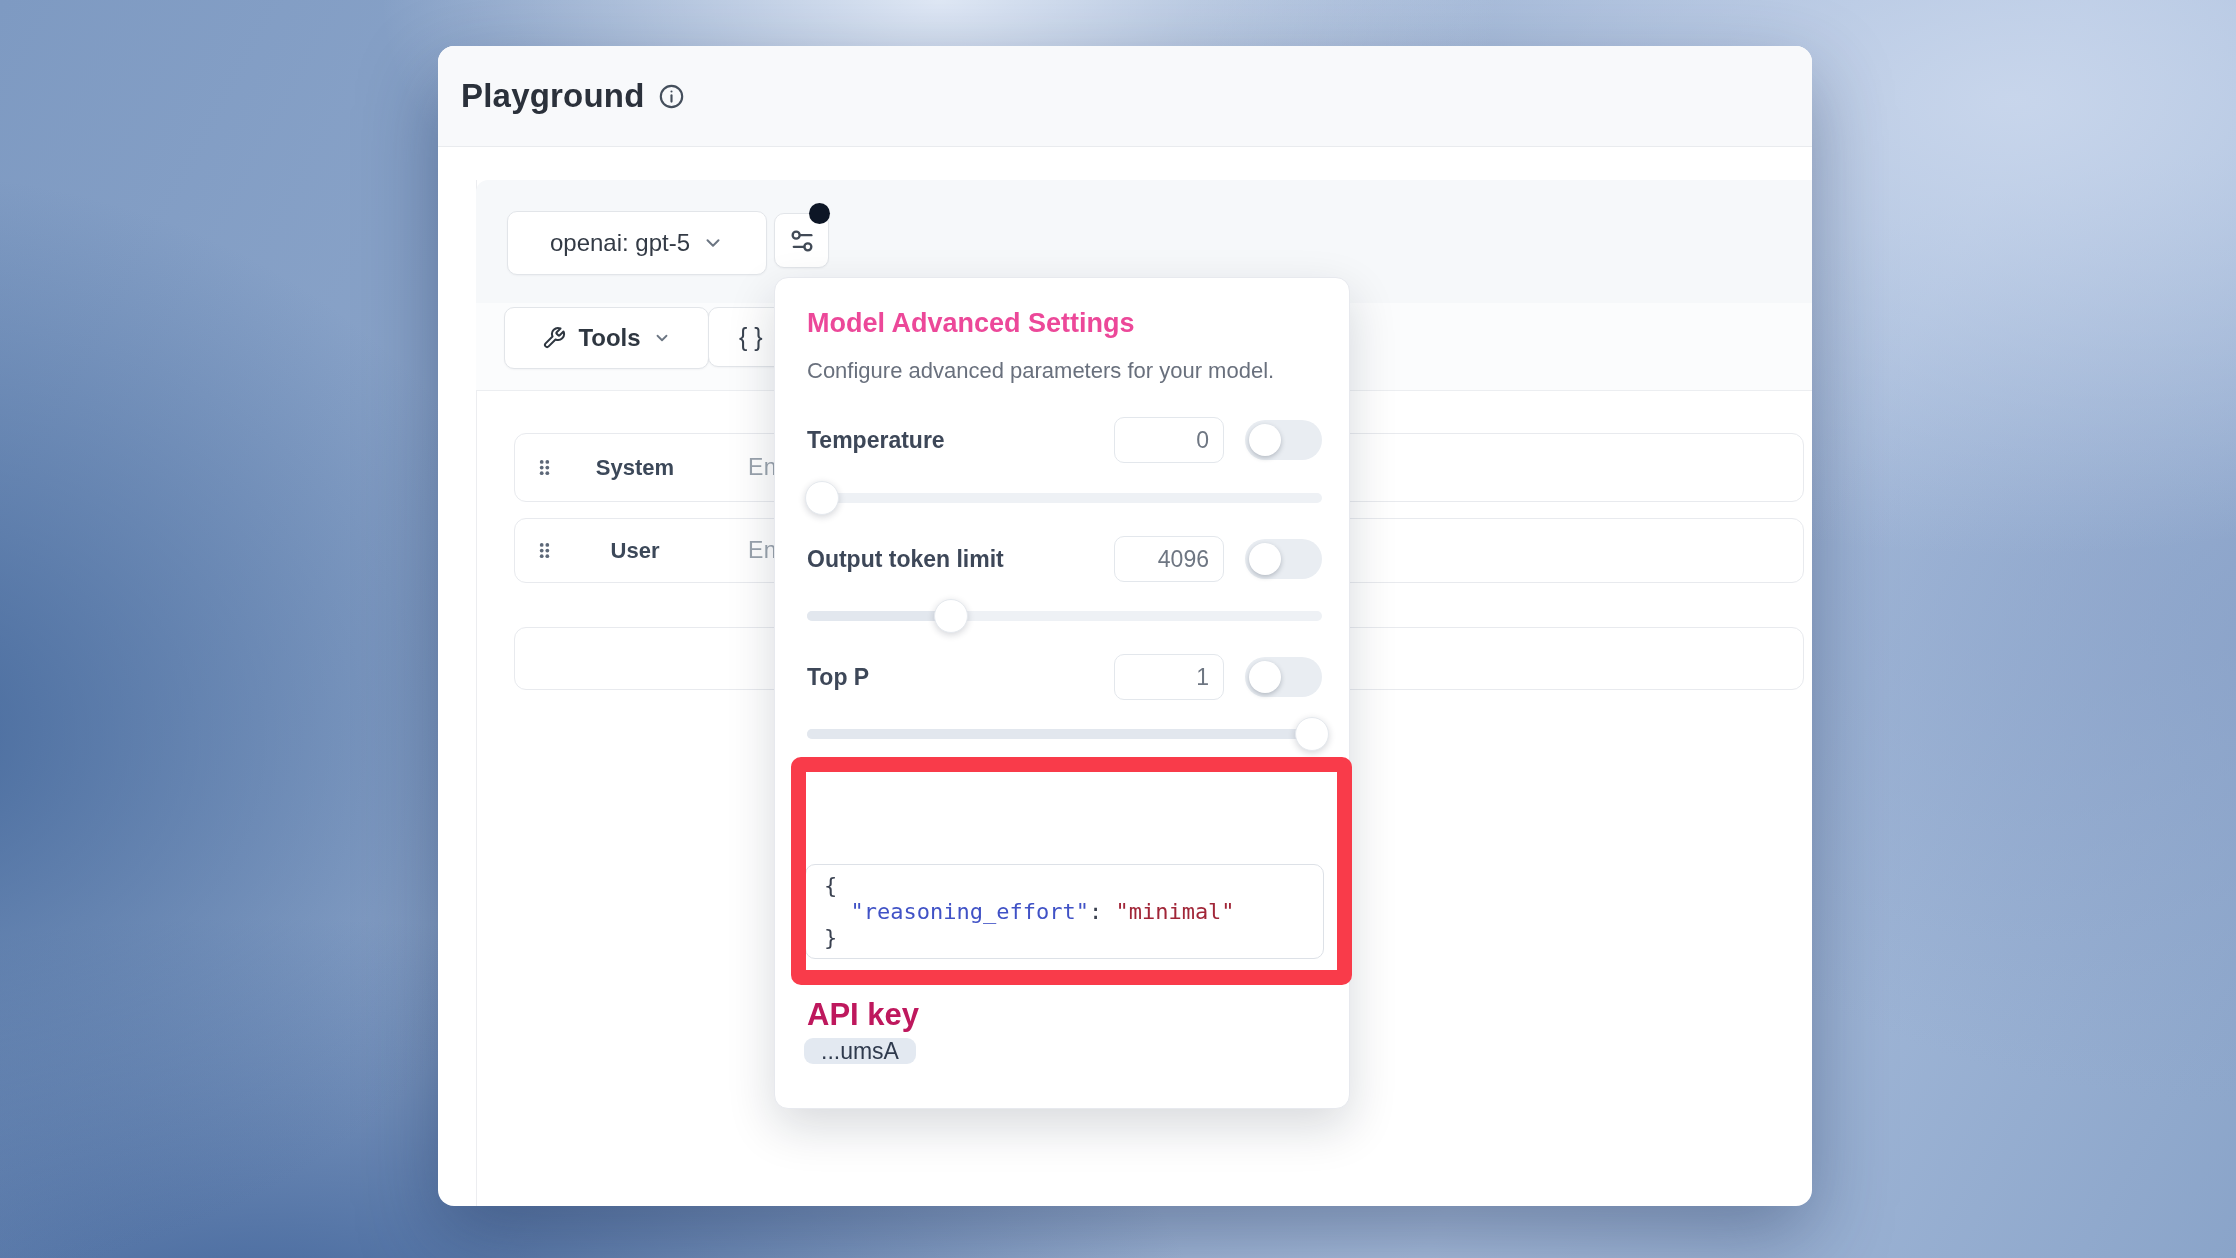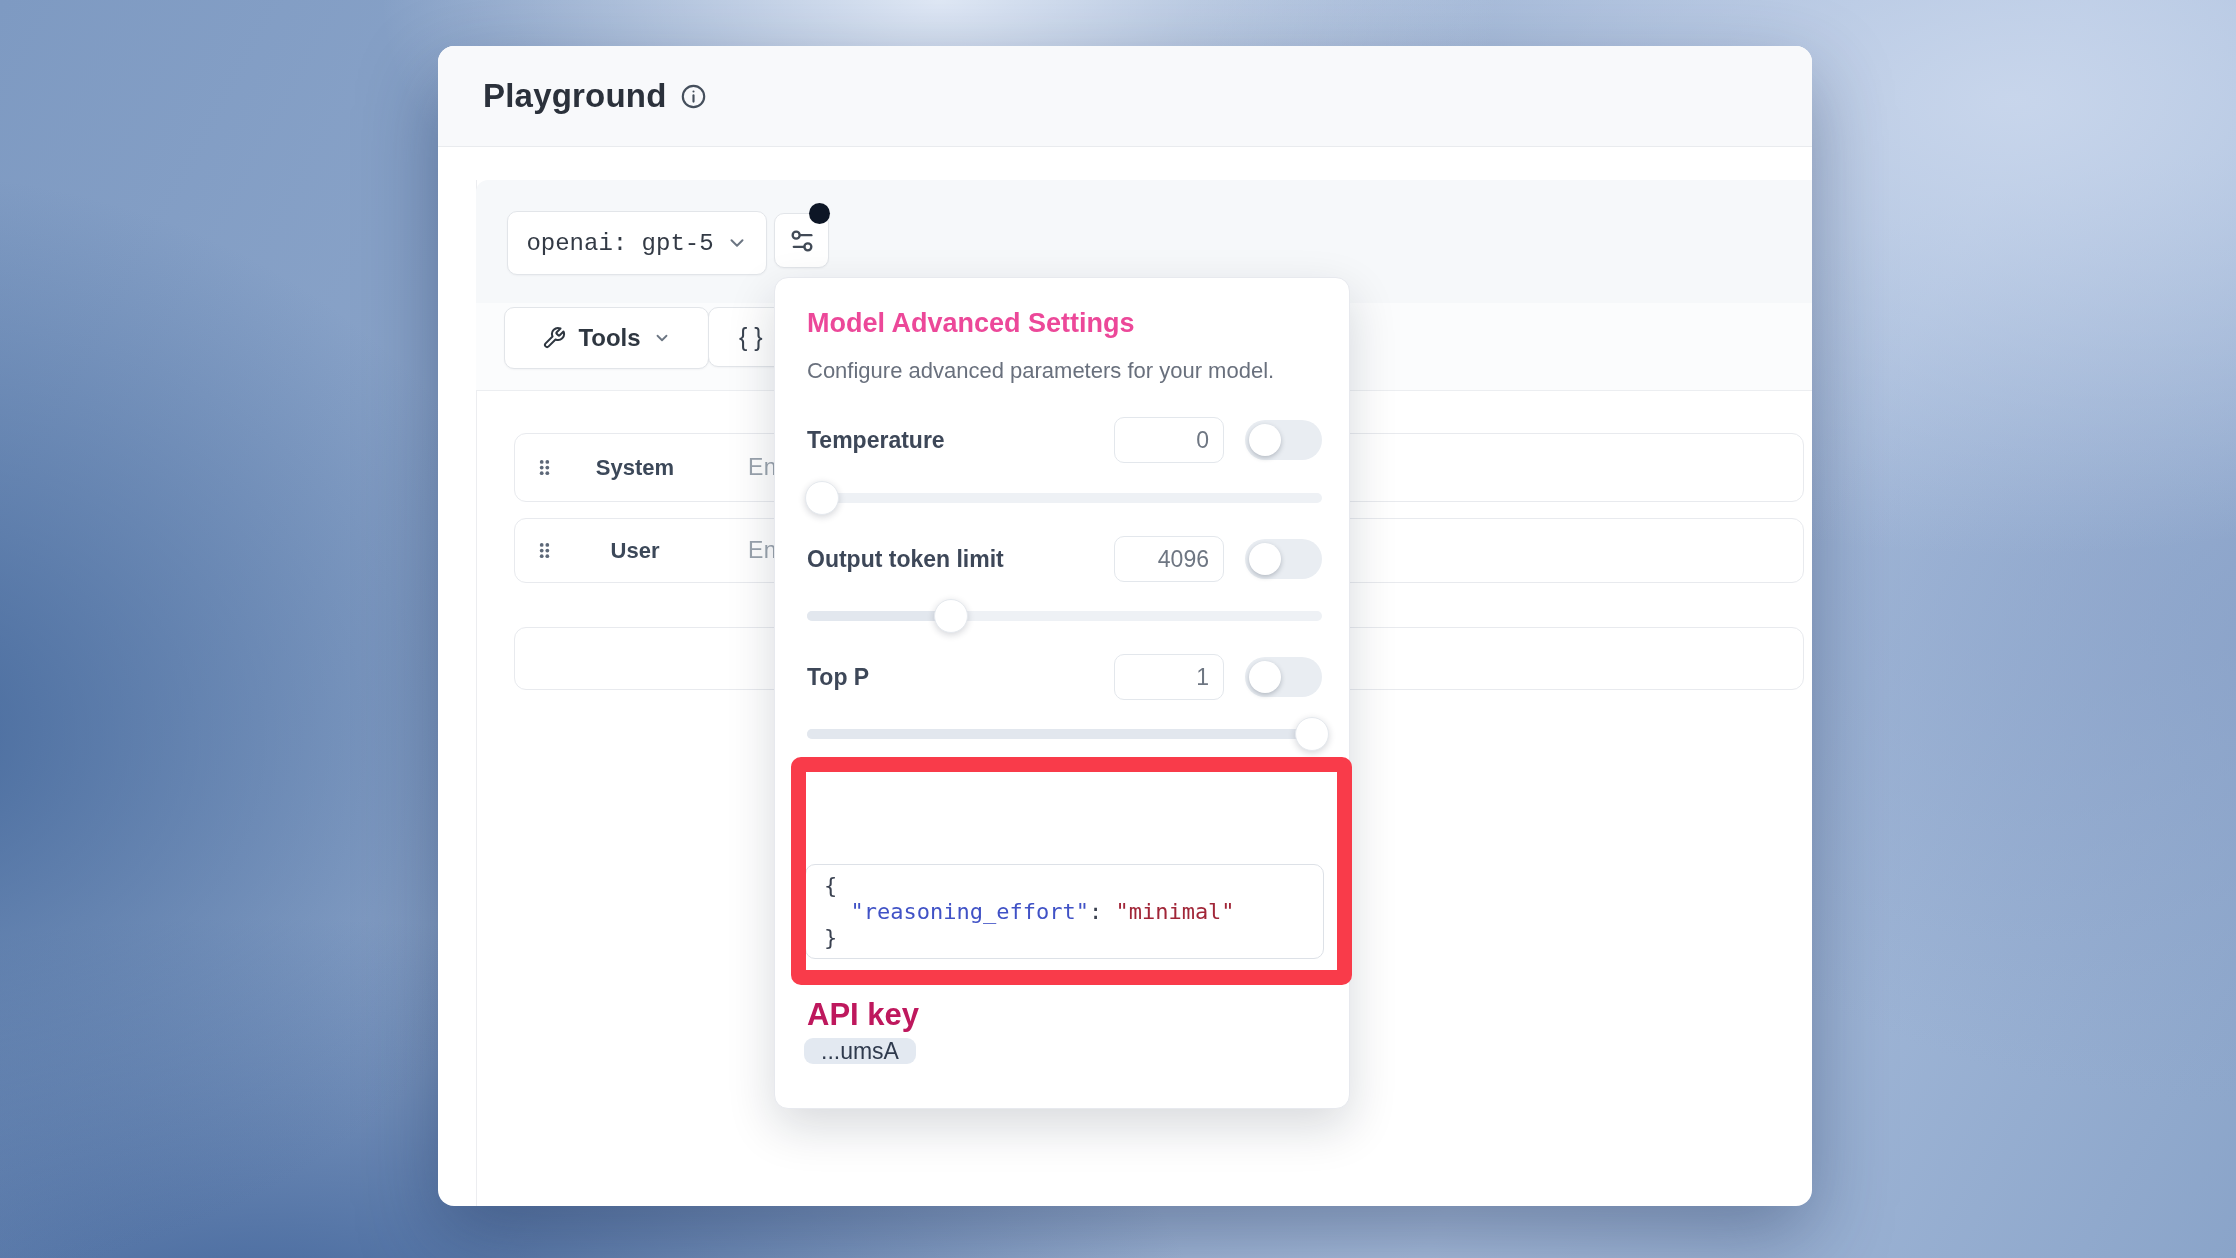--- a/index.html
+++ b/index.html
@@ -10,32 +10,32 @@
       radial-gradient(1300px 700px at 90% 8%, rgba(203,216,237,.9), rgba(203,216,237,0) 65%),
       radial-gradient(1100px 900px at -5% 58%, rgba(64,100,152,.9), rgba(64,100,152,0) 62%),
       radial-gradient(1500px 650px at 12% 105%, rgba(56,92,148,.85), rgba(56,92,148,0) 62%),
       radial-gradient(1300px 800px at 103% 50%, rgba(136,160,199,.75), rgba(136,160,199,0) 60%),
       linear-gradient(118deg,#7e9ac2 0%,#93abce 42%,#a9bedd 72%,#8aa4c9 100%);}
   .card{position:absolute;left:438px;top:46px;width:1374px;height:1160px;background:#fff;
     border-radius:16px;box-shadow:0 30px 80px rgba(18,38,76,.38);overflow:hidden;}
   .dots{background-image:radial-gradient(circle,#dde2e9 1.6px,transparent 1.7px);
     background-size:13px 13px;}
   .card-header{position:absolute;left:0;top:0;right:0;height:100px;background:#f8f9fb;
-    border-bottom:1px solid #e9ebee;display:flex;align-items:center;padding-left:45px;gap:13px;}
+    border-bottom:1px solid #e9ebee;display:flex;align-items:center;padding-left:23px;gap:13px;}
   .page-title{font-size:33px;font-weight:700;color:#2b313b;letter-spacing:.2px;}
   .icon{display:inline-flex;align-items:center;justify-content:center;}
   .gutter-line{position:absolute;left:38px;top:134px;bottom:0;width:1px;background:#ecedf0;}
   .model-band{position:absolute;left:38px;top:134px;right:0;height:123px;background:#f6f8fa;
     border-bottom:1px solid #e9ebee;border-top-left-radius:12px;}
   .tools-band{position:absolute;left:38px;top:257px;right:0;height:87px;background:#fbfcfd;
     border-bottom:1px solid #eceef1;}
   .btn{position:absolute;background:#fff;border:1px solid #e2e5e9;border-radius:10px;
     display:flex;align-items:center;justify-content:center;gap:12px;
     box-shadow:0 1px 2px rgba(20,30,50,.04);cursor:pointer;}
-  .model-btn{left:69px;top:165px;width:258px;height:62px;font-size:24px;color:#333a45;font-weight:500;font-family:Liberation Mono, monospace;}
+  .model-btn{left:69px;top:165px;width:258px;height:62px;font-size:24px;color:#333a45;font-weight:500;}
   .settings-btn{left:336px;top:167px;width:53px;height:53px;}
   .notif-dot{position:absolute;left:371px;top:157px;width:21px;height:21px;border-radius:50%;
     background:#0d1626;}
   .tools-btn{left:66px;top:261px;width:203px;height:60px;font-size:24px;color:#2e3640;font-weight:700;}
   .braces-btn{left:270px;top:261px;width:130px;height:60px;justify-content:flex-start;
     padding-left:30px;box-sizing:border-box;font-size:25px;color:#3a4350;}
   .prompt-row{position:absolute;left:76px;width:1290px;background:#fff;border:1px solid #e8eaee;
     border-radius:12px;display:flex;align-items:center;box-sizing:border-box;}
   .row-sys{top:387px;height:69px;}
   .row-usr{top:472px;height:65px;}

